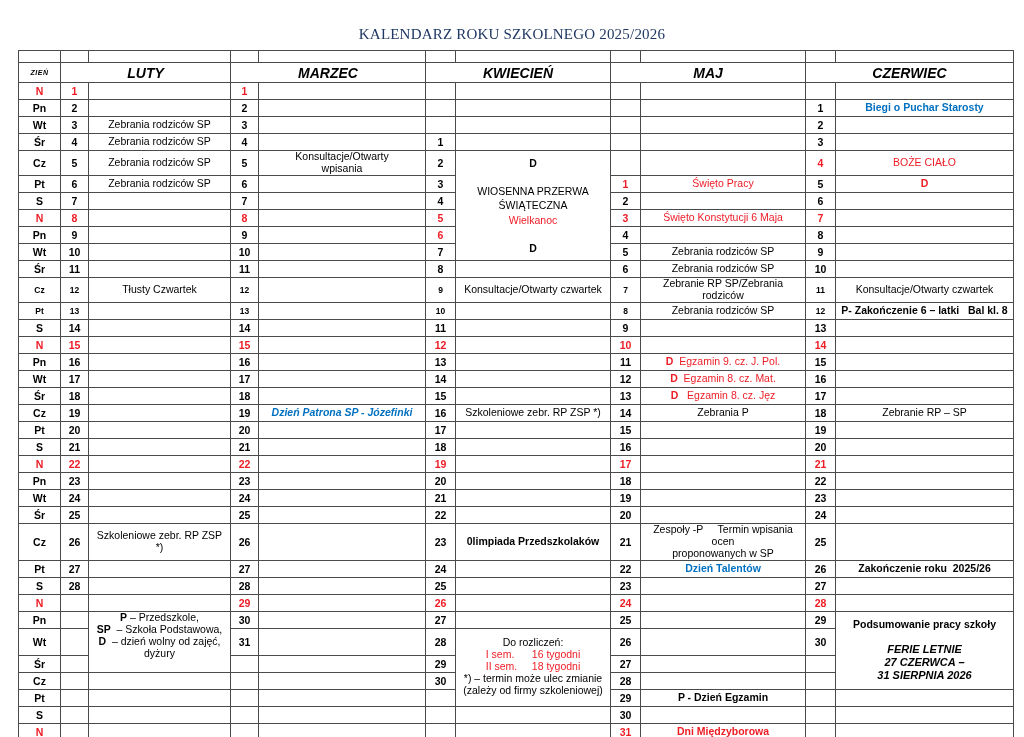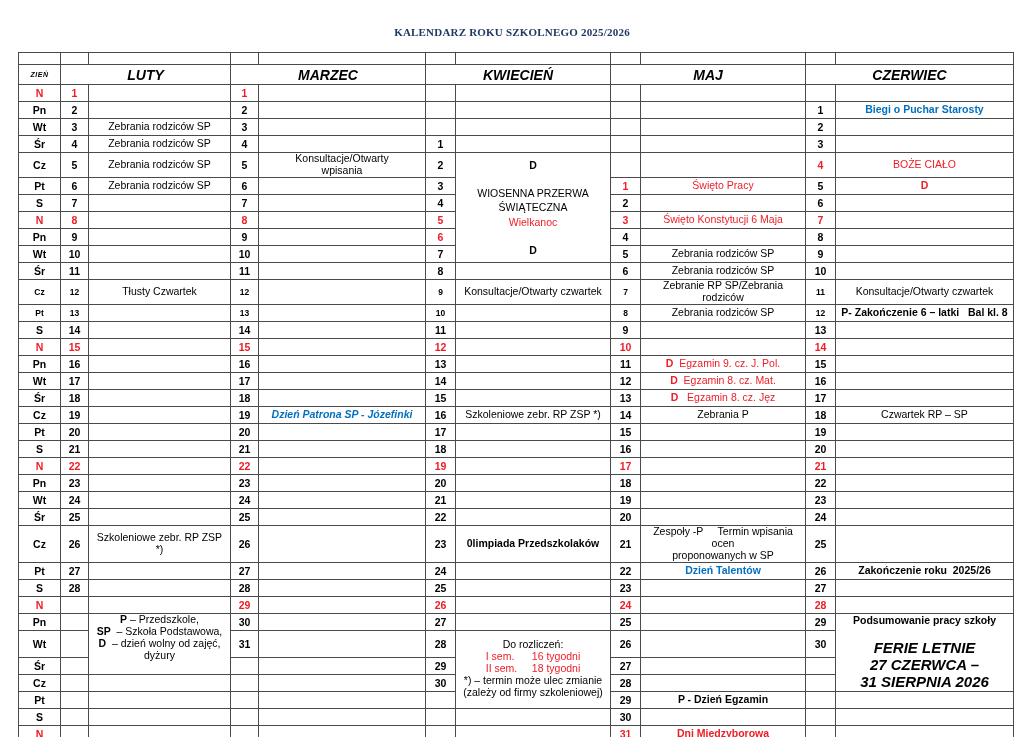--- a/index.html
+++ b/index.html
@@ -1,35 +1,35 @@
 <!DOCTYPE html>
 <html lang="pl" style="--navy: #1F3864; --red: #EE1C25; --blue: #0070C0; --border: #4a4a4a;"><head>
 <meta charset="utf-8">
 <style>
   html,body{margin:0;padding:0;background:#fff;}
   body{width:1024px;height:737px;font-family:"Liberation Sans",sans-serif;color:#000;overflow:hidden;}
   h1[data-name="page-title"]{
-    margin:26px 0 14px 0;text-align:center;
-    font-family:"Liberation Serif",serif;font-weight:bold;font-size:11px;
+    margin:26px 0 7px 0;text-align:center;
+    font-family:"Liberation Serif",serif;font-weight:normal;font-size:15px;
     color:var(--navy,#1F3864);letter-spacing:.2px;
   }
   table{border-collapse:collapse;table-layout:fixed;margin-left:18px;width:995px;}
   td{border:1px solid var(--border,#4a4a4a);padding:0;vertical-align:middle;height:16px;overflow:hidden;}
   thead td.spacer{height:11px;}
   td.dayhdr{font-size:7px;font-style:italic;font-weight:bold;text-align:center;letter-spacing:.5px;}
   td.mhdr{font-size:14px;font-weight:bold;font-style:italic;text-align:center;height:19px;}
   td.dow{text-align:center;font-weight:bold;font-size:10.5px;}
   td.num{text-align:center;font-weight:bold;font-size:10.5px;}
   td.ev{font-size:10.5px;text-align:left;padding:0 3px;}
   .line{white-space:pre-wrap;line-height:1.14;text-align:center;}
   .tall .line{line-height:1.34;}
   .c{text-align:center;}
   .b{font-weight:bold;}
   .bi{font-style:italic;}
-  .sm{font-size:15px;}
+  .sm{font-size:11px;}
   .red{color:var(--red,#EE1C25);}
   .blue{color:var(--blue,#0070C0);font-weight:bold;}
   .bluei{color:var(--blue,#0070C0);font-weight:bold;font-style:italic;}
   tr.smrow td.dow, tr.smrow td.num{font-size:8.5px;}
 </style>
 </head>
 <body data-name="page">
 
 <h1 data-name="page-title">KALENDARZ ROKU SZKOLNEGO 2025/2026</h1>
 
@@ -362,21 +362,21 @@
         <td class="num" data-name="day-number-kwiecien">16</td>
         <td class="ev sm" data-name="event-cell-kwiecien">
           <div class="line" data-name="event-text"><span>Szkoleniowe zebr. RP ZSP *)</span></div>
         </td>
         <td class="num" data-name="day-number-maj">14</td>
         <td class="ev" data-name="event-cell-maj">
           <div class="line" data-name="event-text"><span>Zebrania P</span></div>
         </td>
         <td class="num" data-name="day-number-czerwiec">18</td>
         <td class="ev" data-name="event-cell-czerwiec">
-          <div class="line" data-name="event-text"><span>Czwartek RP – SP</span></div>
+          <div class="line" data-name="event-text"><span>Zebranie RP – SP</span></div>
         </td>
       </tr>
       <tr data-name="calendar-row">
         <td class="dow" data-name="weekday-cell">Pt</td>
         <td class="num" data-name="day-number-luty">20</td>
         <td class="ev" data-name="event-cell-luty"></td>
         <td class="num" data-name="day-number-marzec">20</td>
         <td class="ev" data-name="event-cell-marzec"></td>
         <td class="num" data-name="day-number-kwiecien">17</td>
         <td class="ev" data-name="event-cell-kwiecien"></td>

